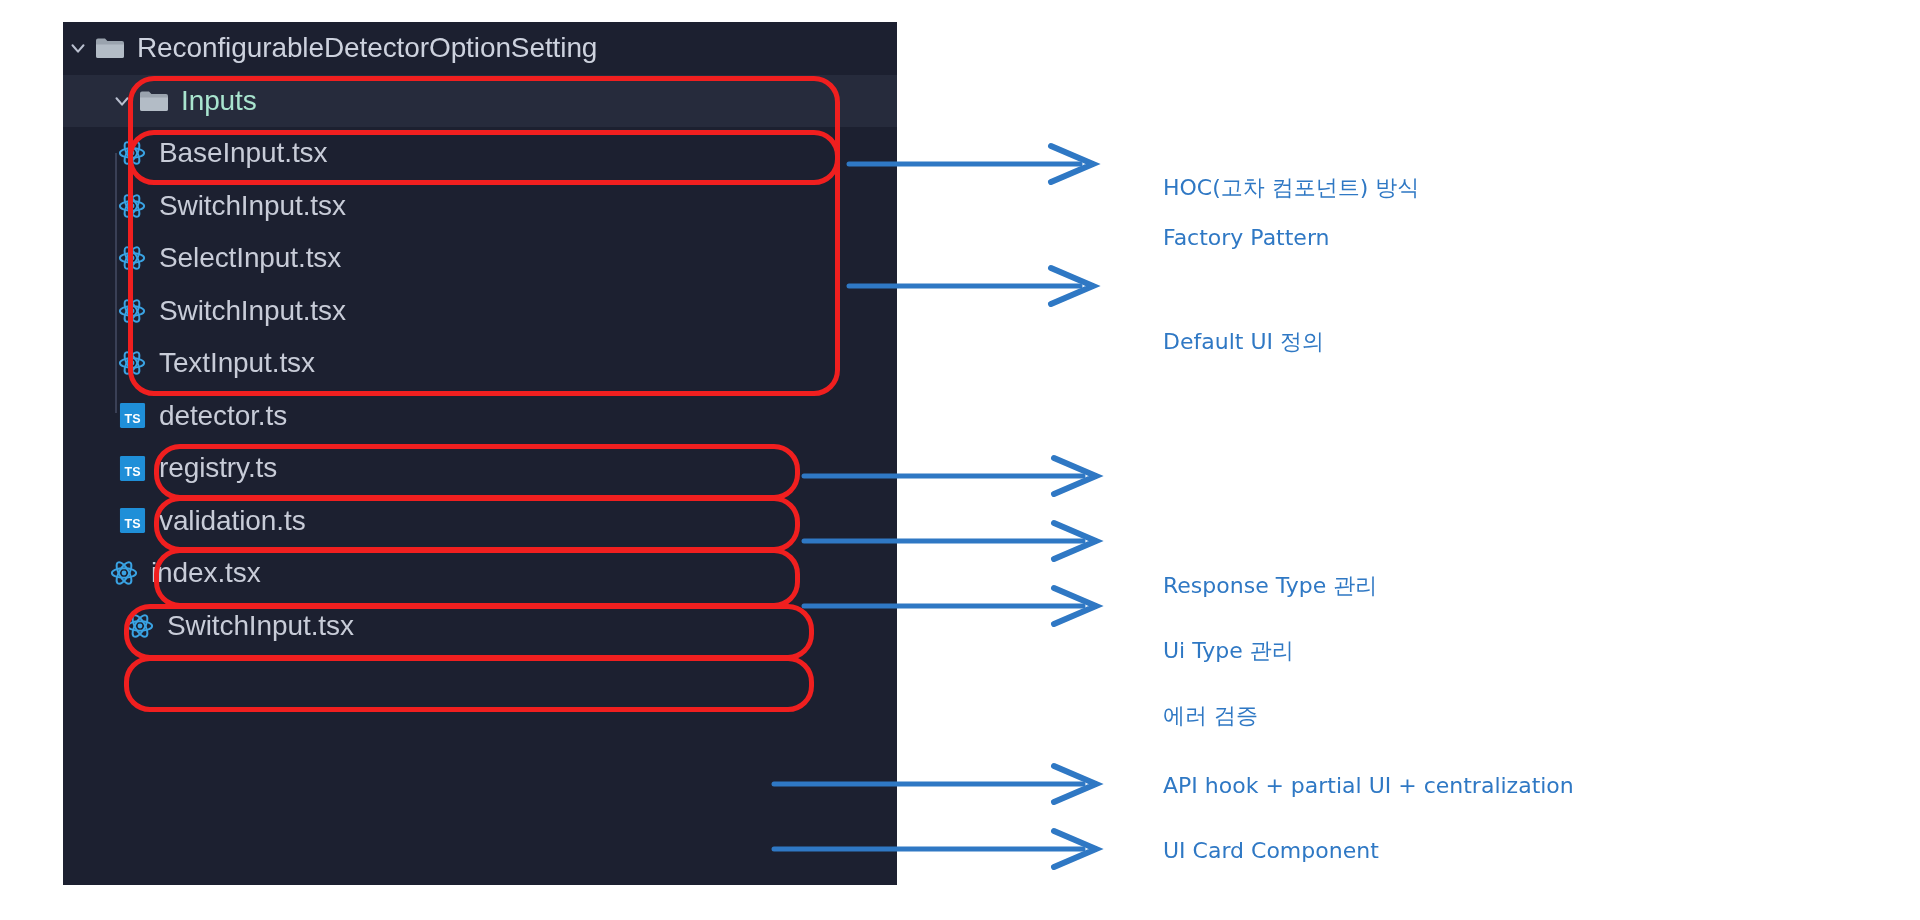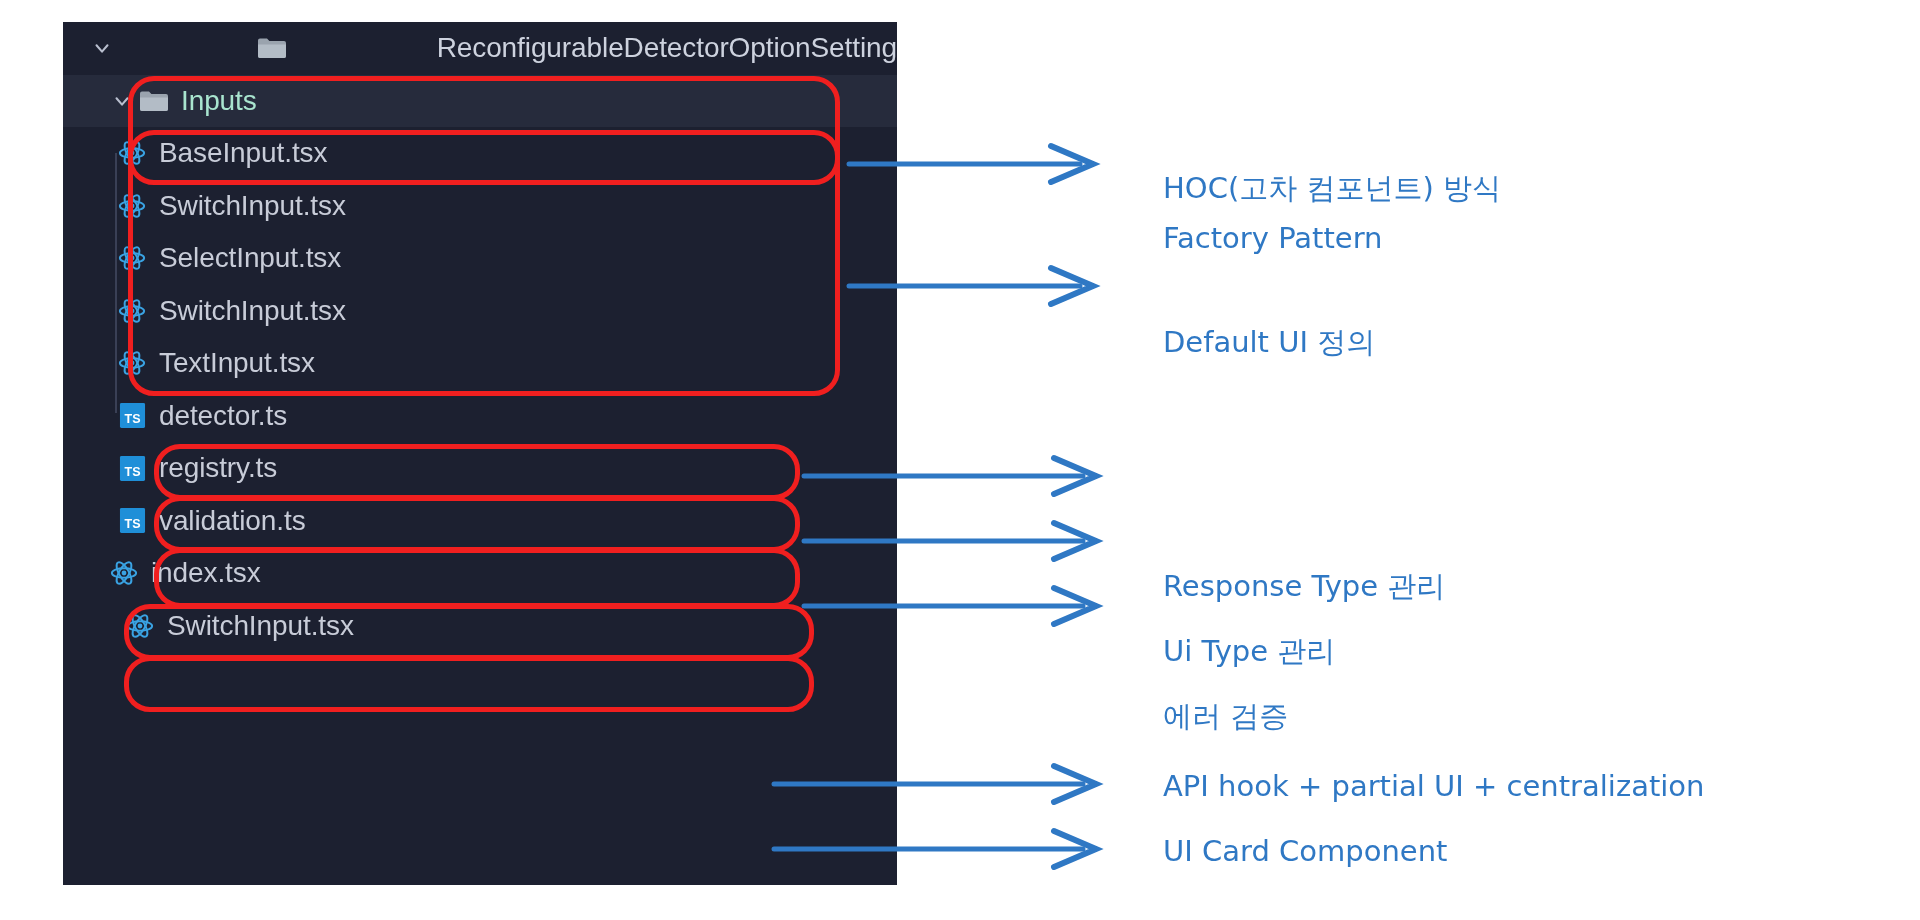--- a/index.html
+++ b/index.html
@@ -58,21 +58,21 @@
   }
   .row-label {
     font-size: 28px;
     letter-spacing: -0.1px;
     color: #c8ccd8;
   }
   .row-label.folder { color: #cdd2de; }
   .row-label.mint   { color: #a9e5cf; }
 
   
-  .ind-1 { padding-left: 24px; justify-content: space-between; }
+  .ind-1 { padding-left: 0; }
   .ind-2 { padding-left: 44px; }
   .ind-3 { padding-left: 52px; }
 
   
   .indent-guide {
     position: absolute;
     left: 52px;
     top: 131px;
     width: 2px;
     height: 260px;
@@ -85,21 +85,21 @@
     border: 5px solid #f01f1f;
     border-radius: 26px;
     box-sizing: border-box;
     pointer-events: none;
   }
 
   
   .note {
     position: absolute;
     color: #2f78c4;
-    font-size: 29px;
+    font-size: 22px;
     font-family: "DejaVu Sans", sans-serif;
     white-space: nowrap;
     line-height: 40px;
   }
   .arrow-svg { position: absolute; }
 </style>
 </head>
 <body>
 
 <div id="explorer">

